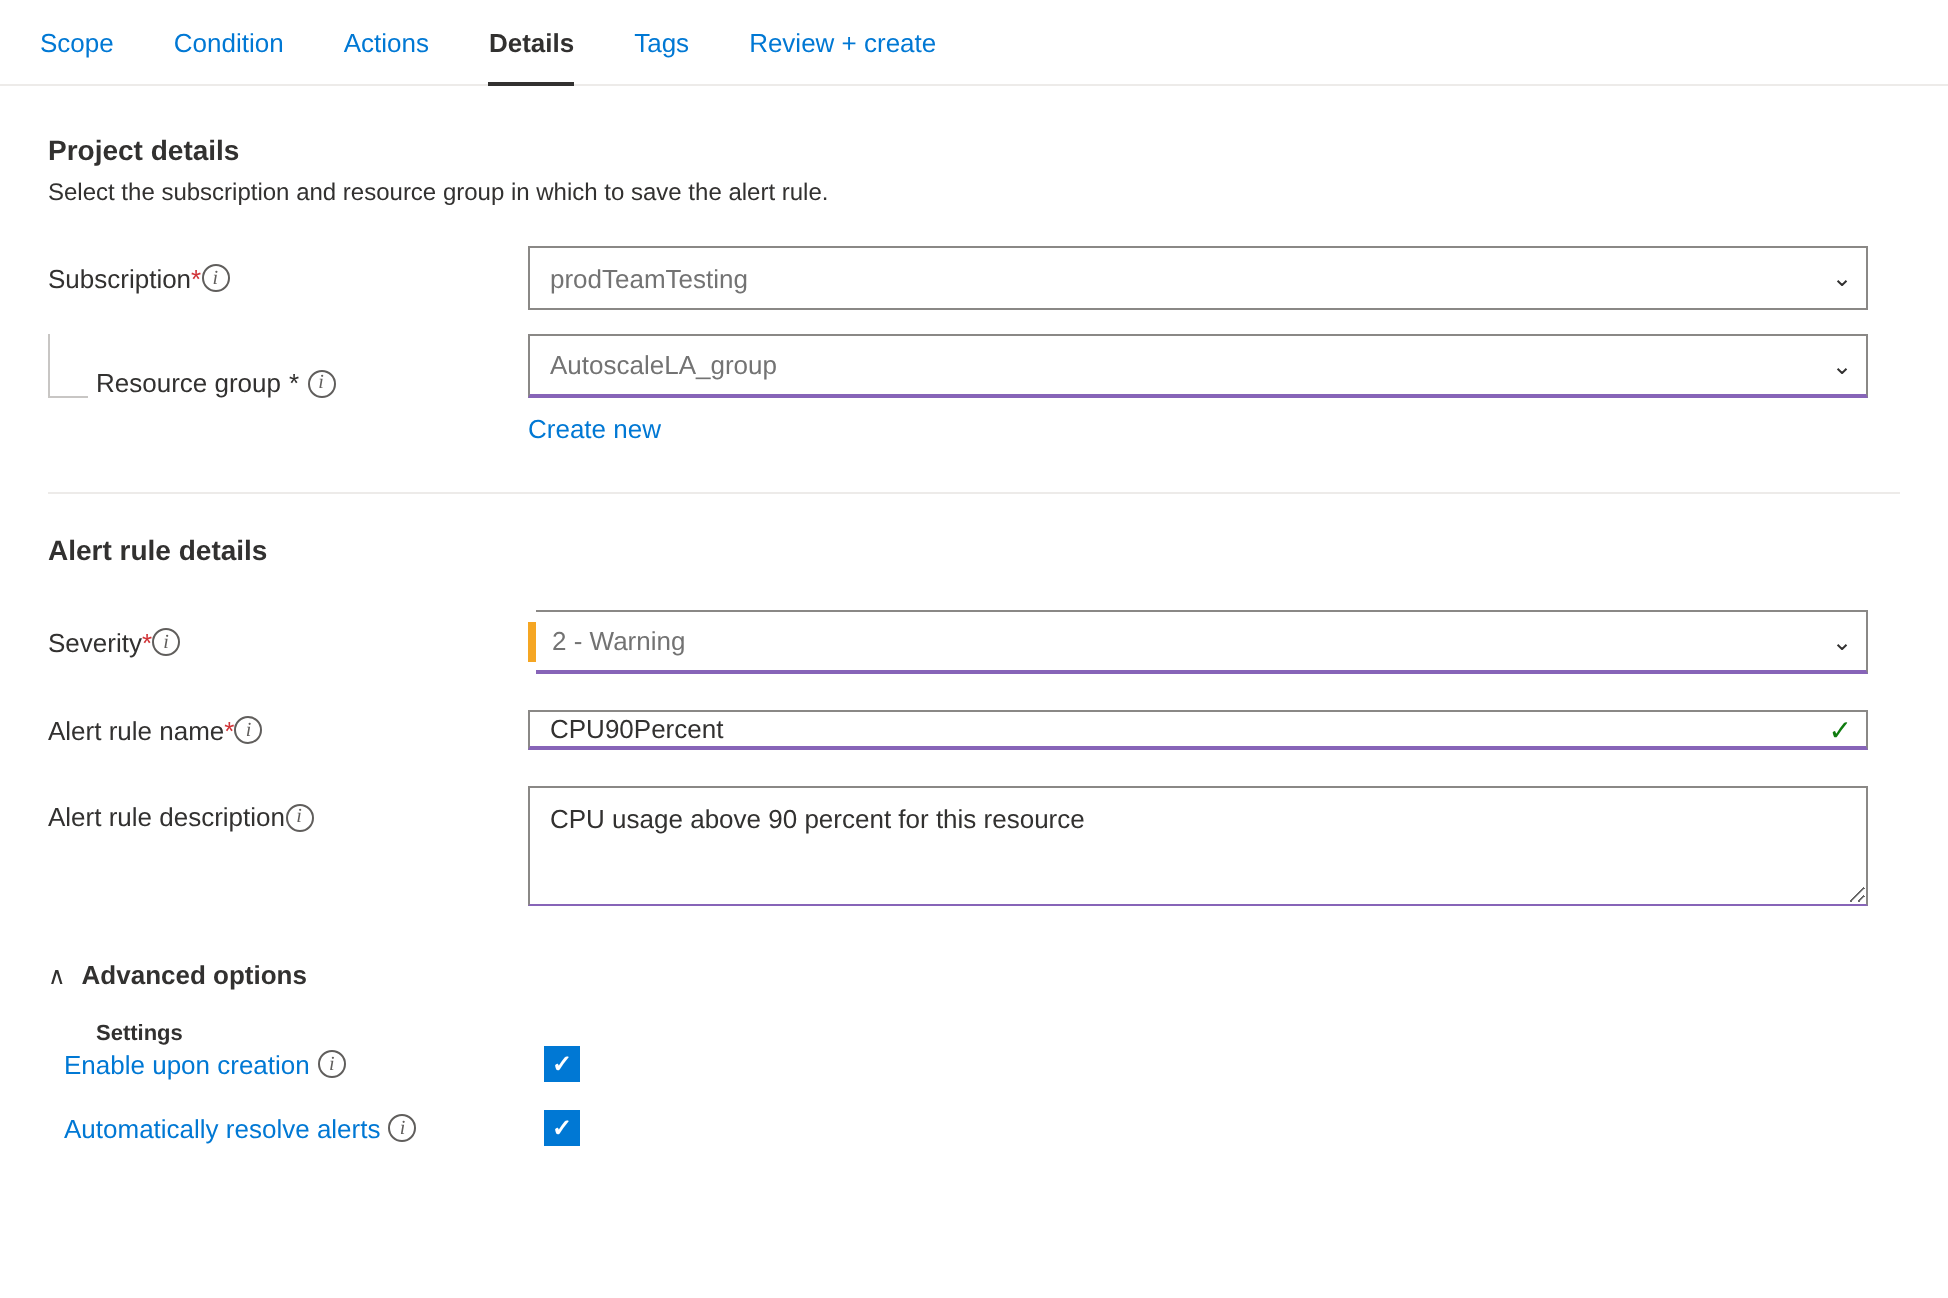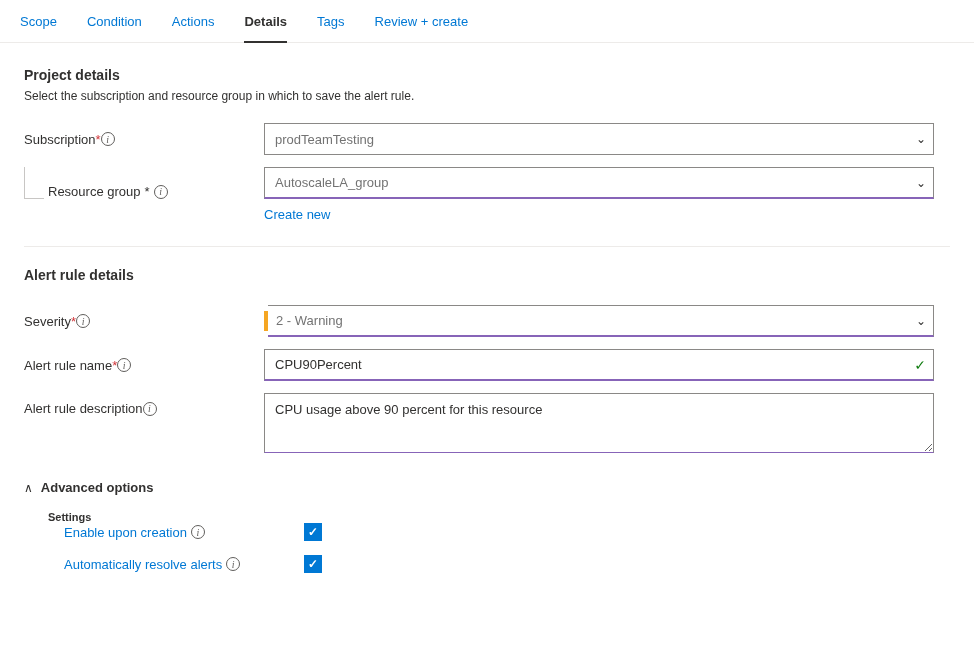--- a/index.html
+++ b/index.html
@@ -134,21 +134,21 @@
     .severity-dot {
       width: 4px;
       height: 20px;
       background: #f5a623;
       flex-shrink: 0;
     }
 
     
     .input-field {
       width: 100%;
-      height: 32px;
+      height: 20px;
       border: 1px solid #8a8886;
       padding: 0 30px 0 10px;
       font-size: 13px;
       color: #323130;
       background: #fff;
       outline: none;
     }
 
     .input-field.has-check {
       border-bottom: 2px solid #8764b8;
@@ -243,21 +243,21 @@
       font-size: 11px;
       font-weight: 700;
       margin-bottom: 0;
       margin-left: 24px;
     }
 
     .settings-row {
       display: flex;
       align-items: center;
       margin-bottom: 14px;
-      margin-left: 40px;
+      margin-left: 8px;
     }
 
     .settings-label {
       width: 240px;
       font-size: 13px;
       color: #0078d4;
       display: flex;
       align-items: center;
       gap: 4px;
       cursor: pointer;

